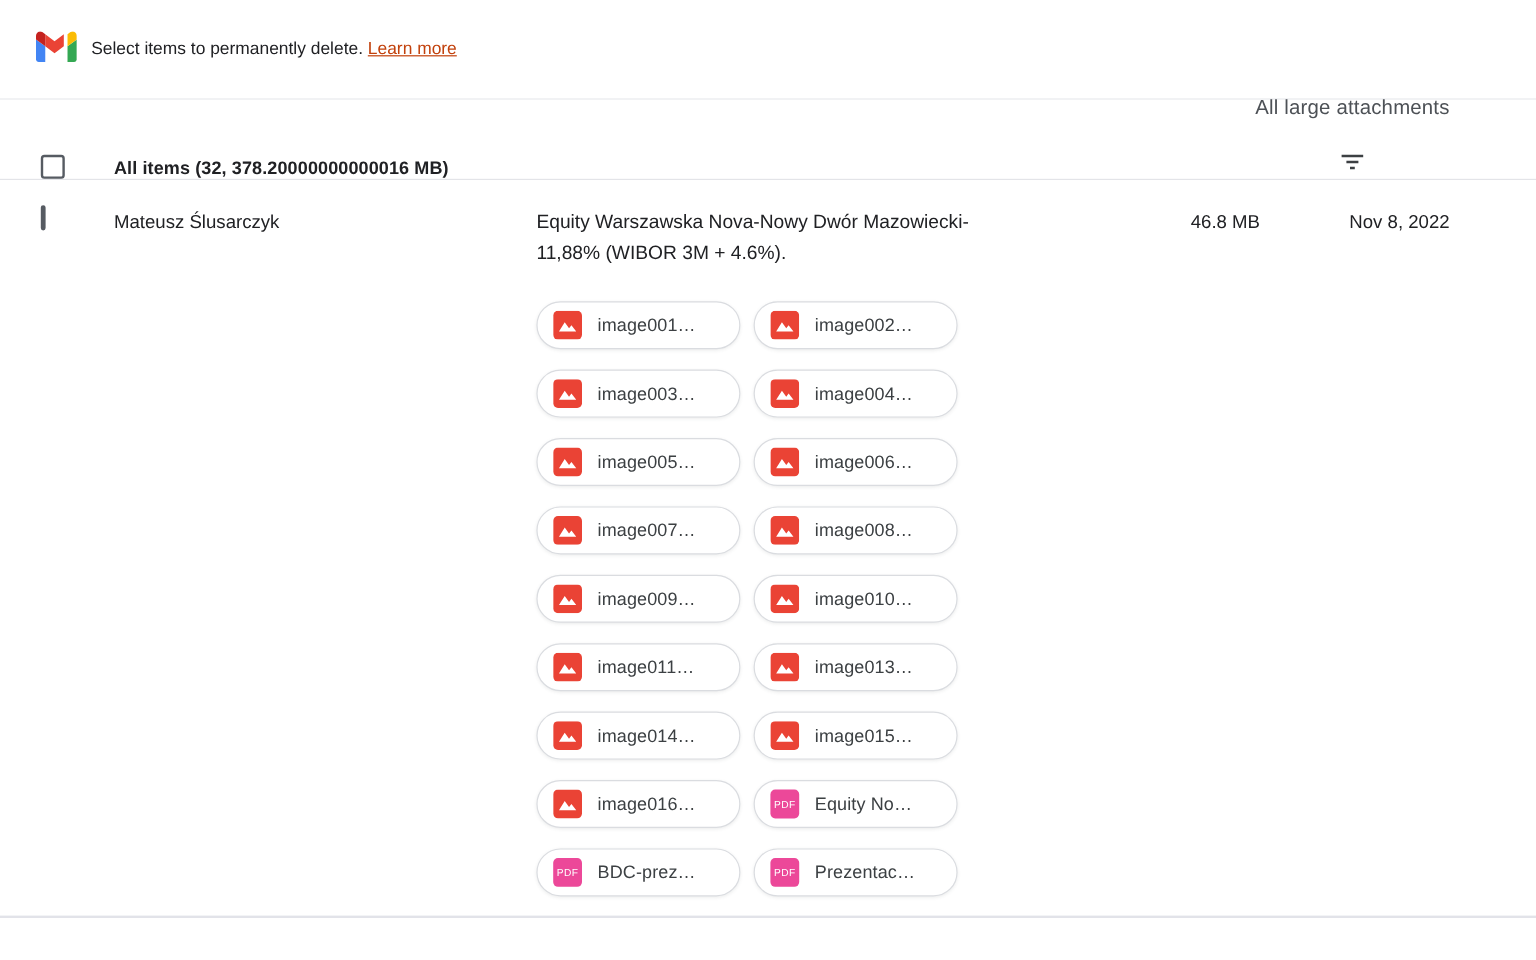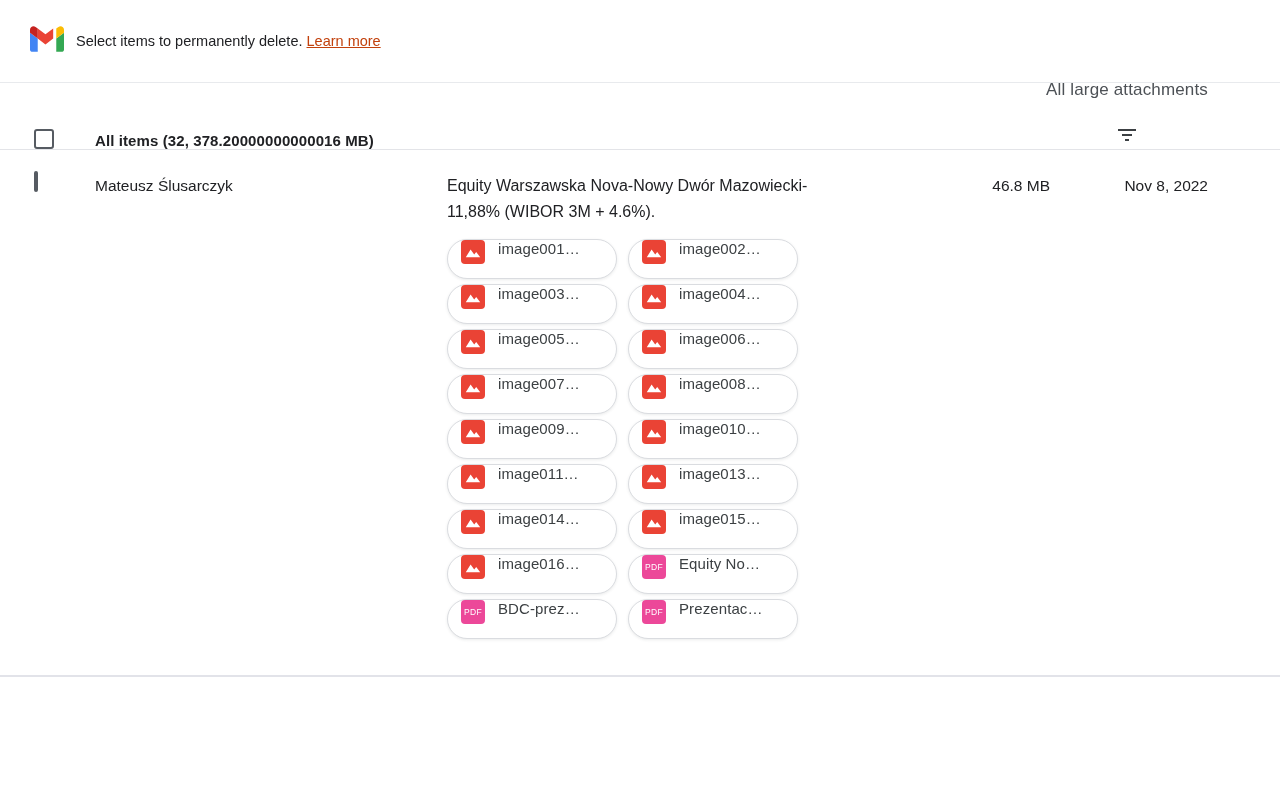--- a/index.html
+++ b/index.html
@@ -67,21 +67,21 @@
   }
   .filter-label {
     font-size: 17px; color: #4d5156; letter-spacing: 0.15px;
     font-family: "Liberation Sans", sans-serif;
   }
 
   
   .row {
     display: grid;
     grid-template-columns: 61px 352px 1fr 150px 158px;
-    padding: 23px 72px 36px 34px;
+    padding: 23px 72px 16px 34px;
     border-bottom: 2px solid #e2e3e9;
     align-items: start;
   }
   .row .checkbox { margin-top: 3px; }
   .row-sender { font-size: 15.5px; line-height: 26px; color: #202124; }
   .row-subject {
     font-size: 16px; line-height: 26px; color: #202124;
     max-width: 400px;
   }
   .row-size, .row-date {
@@ -91,28 +91,29 @@
 
   
   .chips {
     margin-top: 14px;
     display: flex; flex-wrap: wrap;
     column-gap: 11px; row-gap: 5px;
     width: 352px;
   }
   .chip {
     width: 170px; height: 40px;
-    display: flex; 
+    display: flex; align-items: center;
     padding: 0 12px 0 13px;
     background: #fff;
     border: 1px solid #dadce0;
     border-radius: 20px;
     box-shadow: 0 1px 3px rgba(60,64,67,0.10);
     cursor: pointer;
     font-family: inherit;
+    margin-top: 12px;
   }
   .chip-icon {
     width: 24px; height: 24px; flex: 0 0 auto;
     display: flex; align-items: center; justify-content: center;
   }
   .chip-icon svg { display: block; }
   .chip-icon.pdf {
     background: #ec4899; border-radius: 4px;
     color: #fff; font-size: 8.5px; font-weight: 400; letter-spacing: 0.3px;
   }

